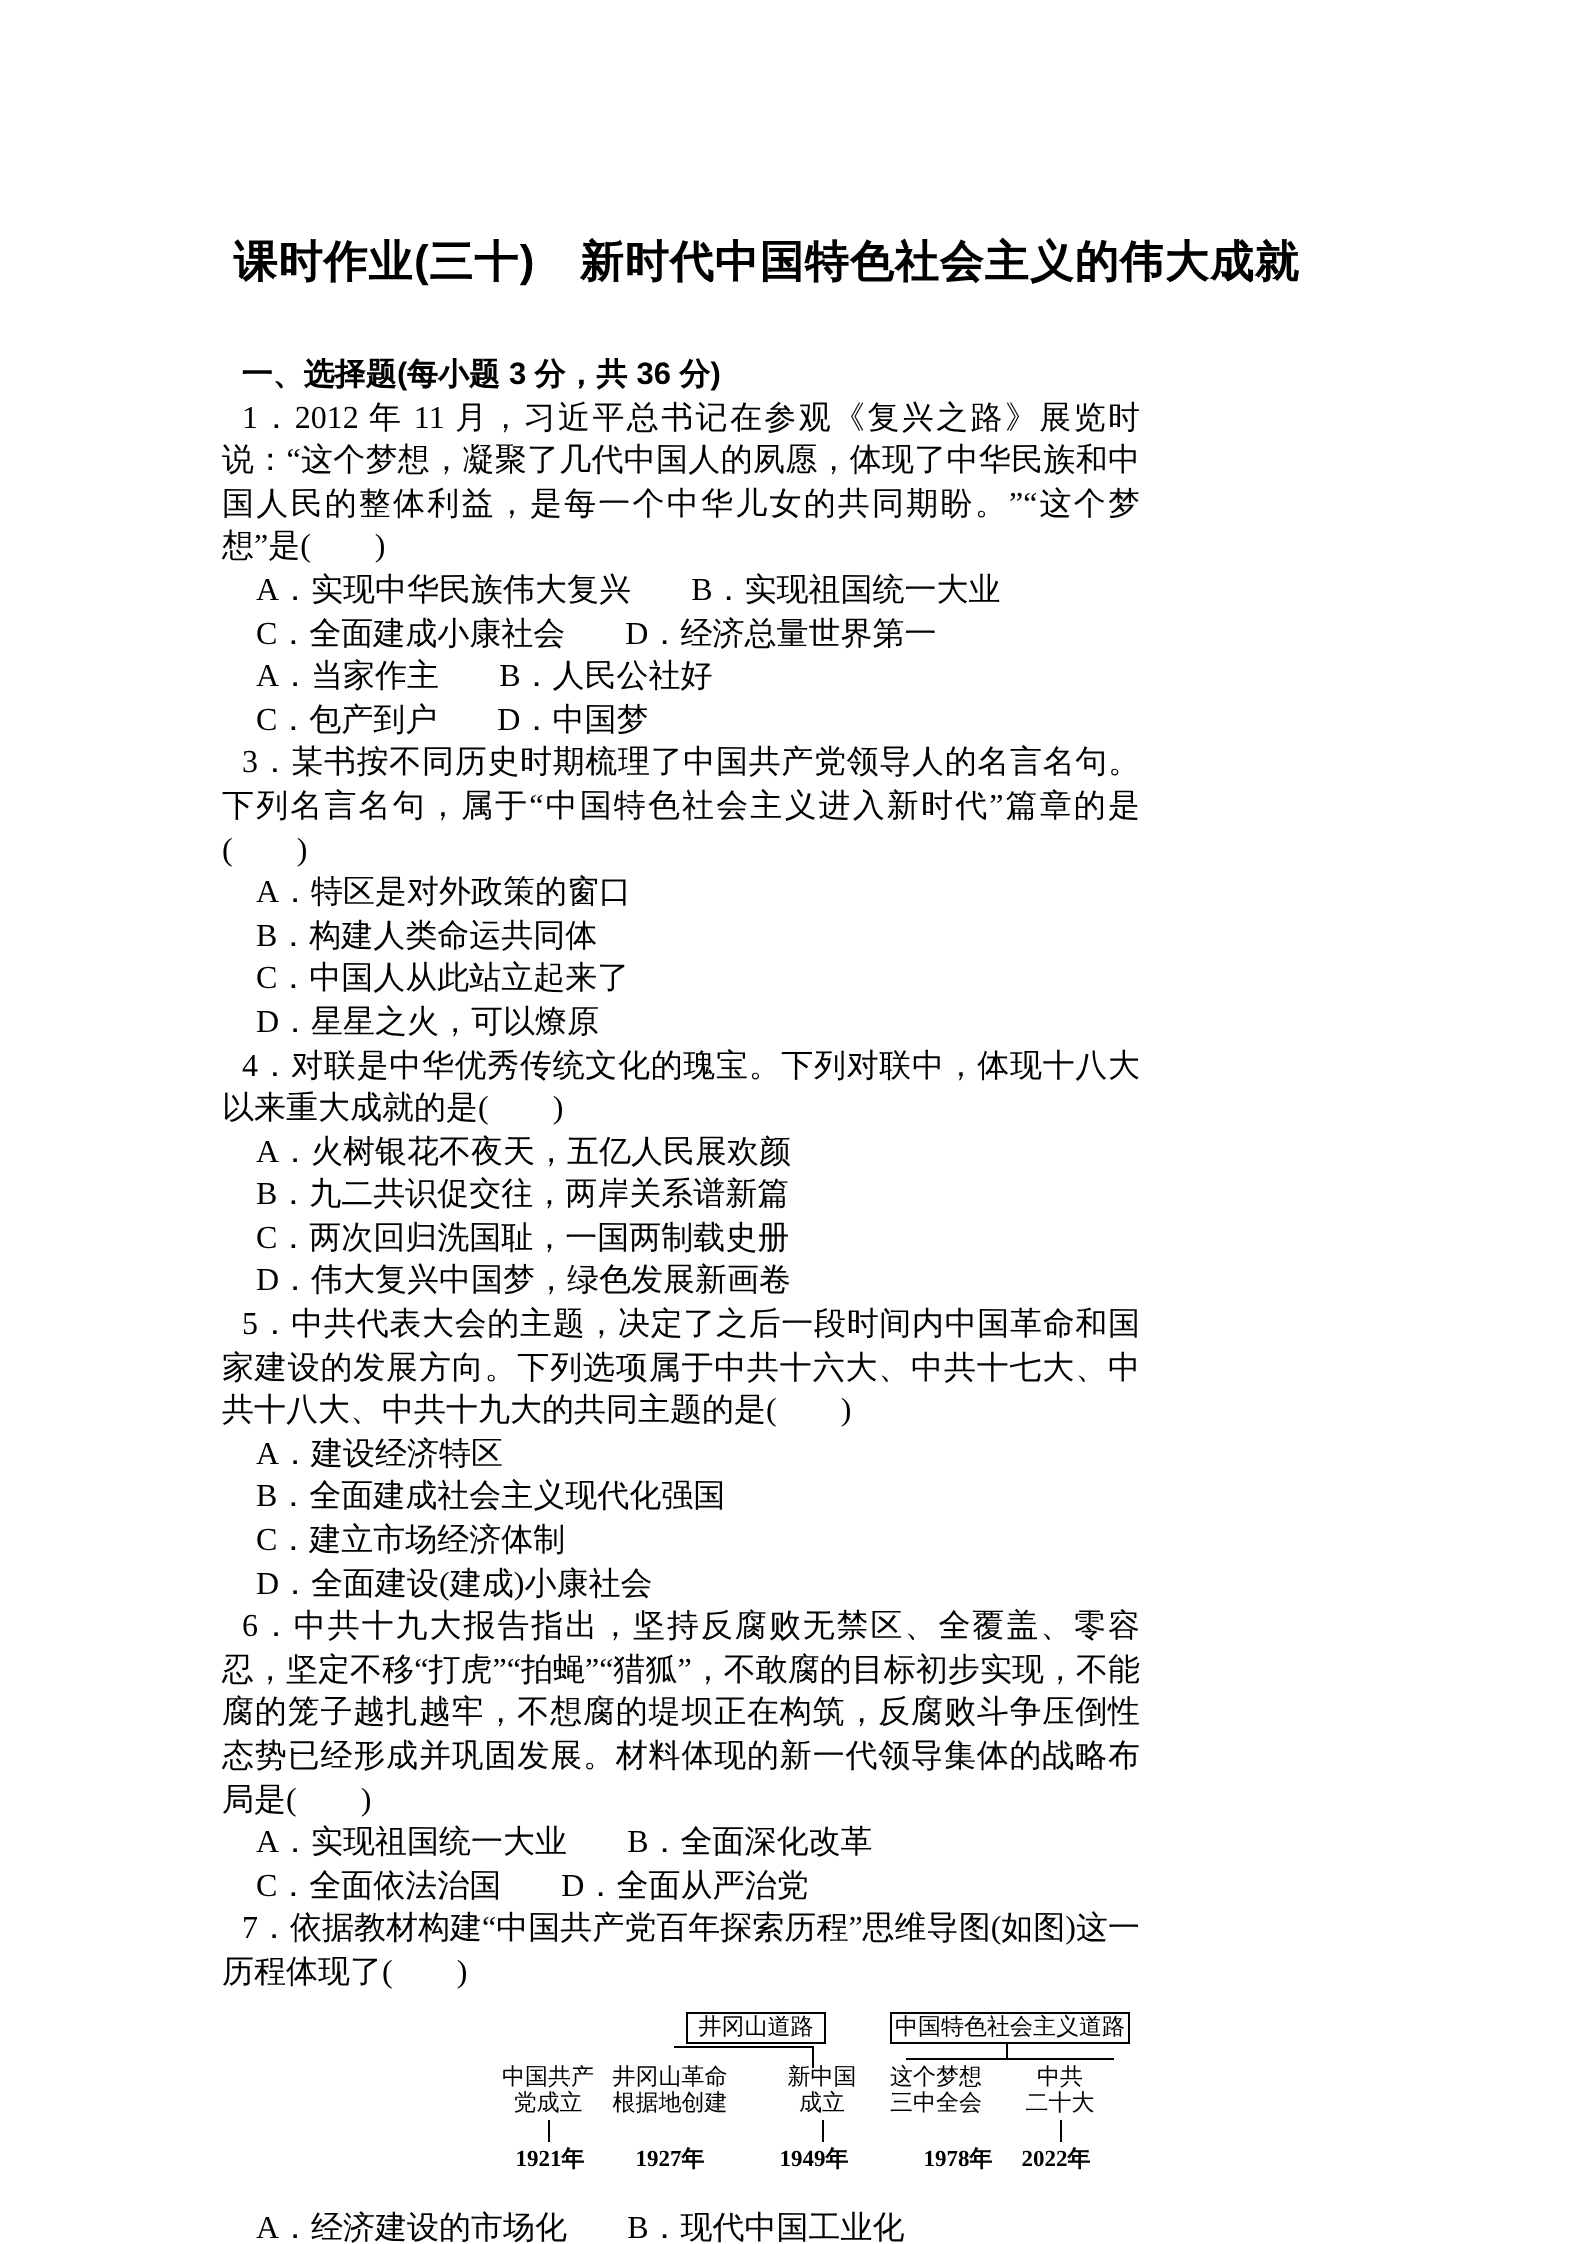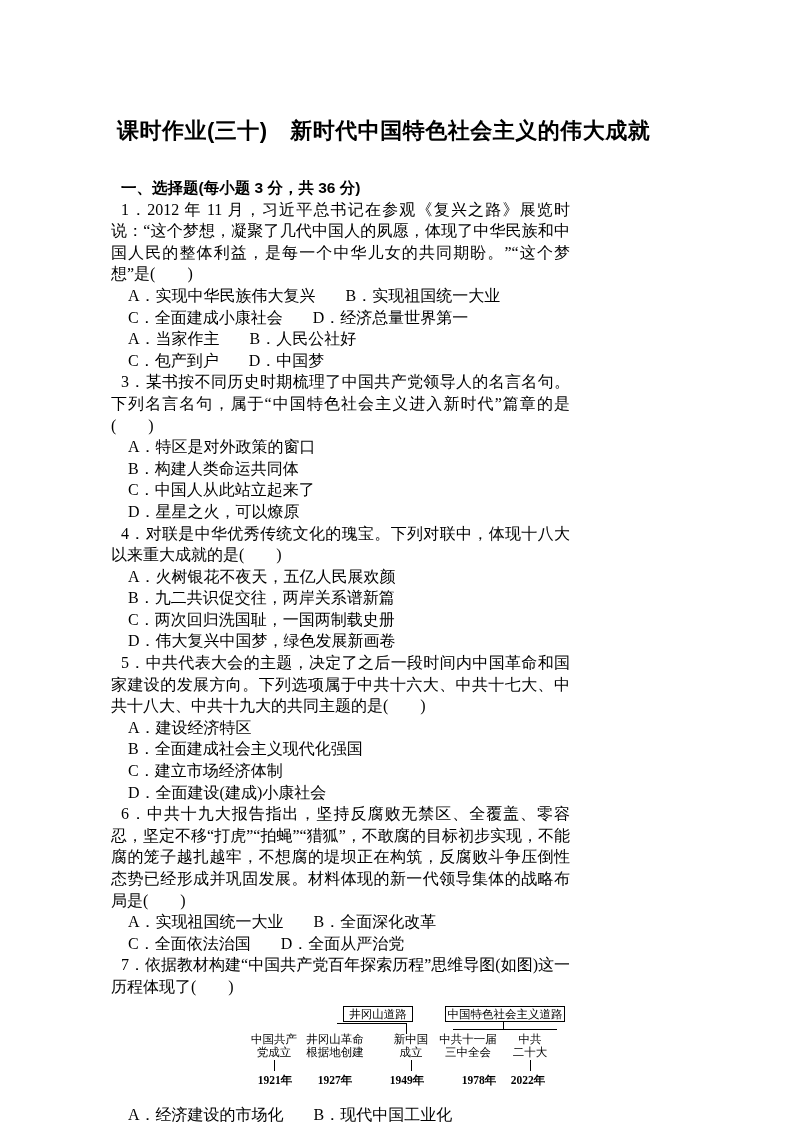--- a/index.html
+++ b/index.html
@@ -158,21 +158,21 @@
       <div class="dline l1v"></div>
       <div class="dline l2t"></div>
       <div class="dline l2h"></div>
 
       <div class="dnode n1">中国共产
 党成立</div>
       <div class="dnode n2">井冈山革命
 根据地创建</div>
       <div class="dnode n3">新中国
 成立</div>
-      <div class="dnode n4">中共十一届
+      <div class="dnode n4">这个梦想
 三中全会</div>
       <div class="dnode n5">中共
 二十大</div>
 
       <div class="dtick t1"></div>
       <div class="dtick t3"></div>
       <div class="dtick t5"></div>
 
       <div class="dyear y1">1921年</div>
       <div class="dyear y2">1927年</div>

